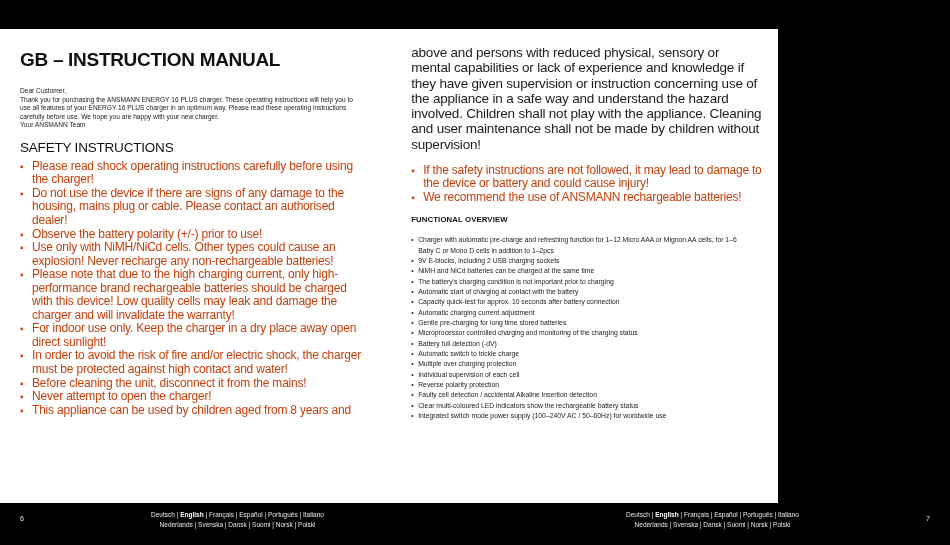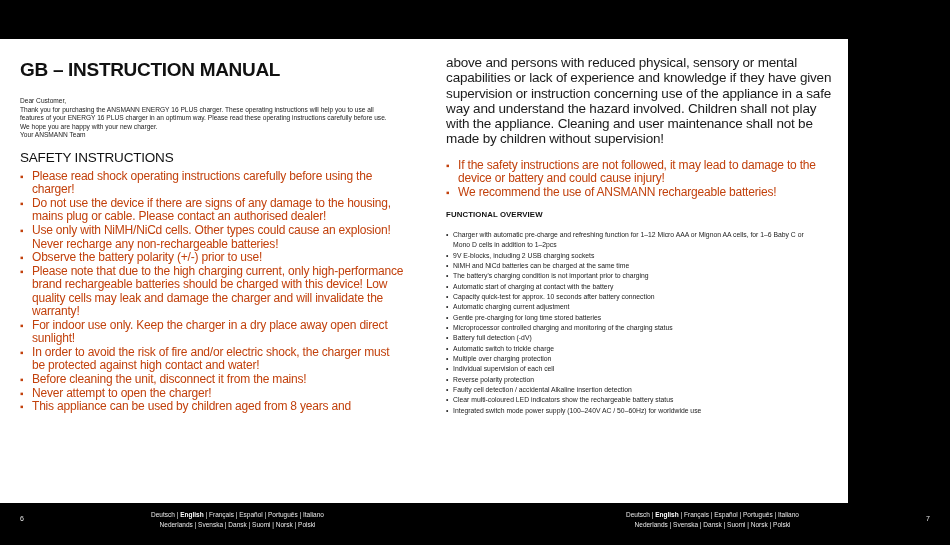--- a/index.html
+++ b/index.html
@@ -2,21 +2,21 @@
 <html><head>
 <meta charset="utf-8">
 <style>
   * { margin:0; padding:0; box-sizing:border-box; }
   html,body { width:950px; height:545px; background:#000; overflow:hidden; }
   body { font-family:"Liberation Sans", sans-serif; }
   .stage { position:relative; width:950px; height:545px; background:#000; }
 
   .top-bar { position:absolute; top:0; left:0; width:950px; height:29px; background:#000; }
 
-  .spread { position:absolute; top:39px; left:0; width:848px; height:474px; background:#ffffff; display:flex; }
+  .spread { position:absolute; top:29px; left:0; width:778px; height:474px; background:#ffffff; display:flex; }
   .page { width:475px; height:100%; position:relative; color:#1b1b1b; }
   .page-left  { padding:16px 20px 0 20px; }
   .page-right { padding:16px 16px 0 22px; }
 
   .manual-title { font-size:19px; font-weight:bold; color:#111; letter-spacing:-0.3px; margin:4px 0 16px 0; }
 
   .intro { font-size:6.6px; line-height:1.3; color:#222; width:98%; margin-bottom:10px; }
   .intro .line { display:block; }
 
   .section-heading { font-size:13.5px; letter-spacing:-0.2px; color:#111; margin:10px 0 5px 0; font-weight:normal; }
@@ -56,22 +56,22 @@
         <span class="line">Dear Customer,</span>
         <span>Thank you for purchasing the ANSMANN ENERGY 16 PLUS charger. These operating instructions will help you to use all features of your ENERGY 16 PLUS charger in an optimum way. Please read these operating instructions carefully before use. We hope you are happy with your new charger.</span>
         <span class="line">Your ANSMANN Team</span>
       </div>
 
       <h2 class="section-heading">SAFETY INSTRUCTIONS</h2>
 
       <div class="bullets">
         <div class="bullet">Please read shock operating instructions carefully before using the charger!</div>
         <div class="bullet">Do not use the device if there are signs of any damage to the housing, mains plug or cable. Please contact an authorised dealer!</div>
+        <div class="bullet">Observe the battery polarity (+/-) prior to use!</div>
         <div class="bullet">Use only with NiMH/NiCd cells. Other types could cause an explosion! Never recharge any non-rechargeable batteries!</div>
-        <div class="bullet">Observe the battery polarity (+/-) prior to use!</div>
         <div class="bullet">Please note that due to the high charging current, only high-performance brand rechargeable batteries should be charged with this device! Low quality cells may leak and damage the charger and will invalidate the warranty!</div>
         <div class="bullet">For indoor use only. Keep the charger in a dry place away open direct sunlight!</div>
         <div class="bullet">In order to avoid the risk of fire and/or electric shock, the charger must be protected against high contact and water!</div>
         <div class="bullet">Before cleaning the unit, disconnect it from the mains!</div>
         <div class="bullet">Never attempt to open the charger!</div>
         <div class="bullet">This appliance can be used by children aged from 8 years and</div>
       </div>
     </div>
 
     <div class="page page-right">

